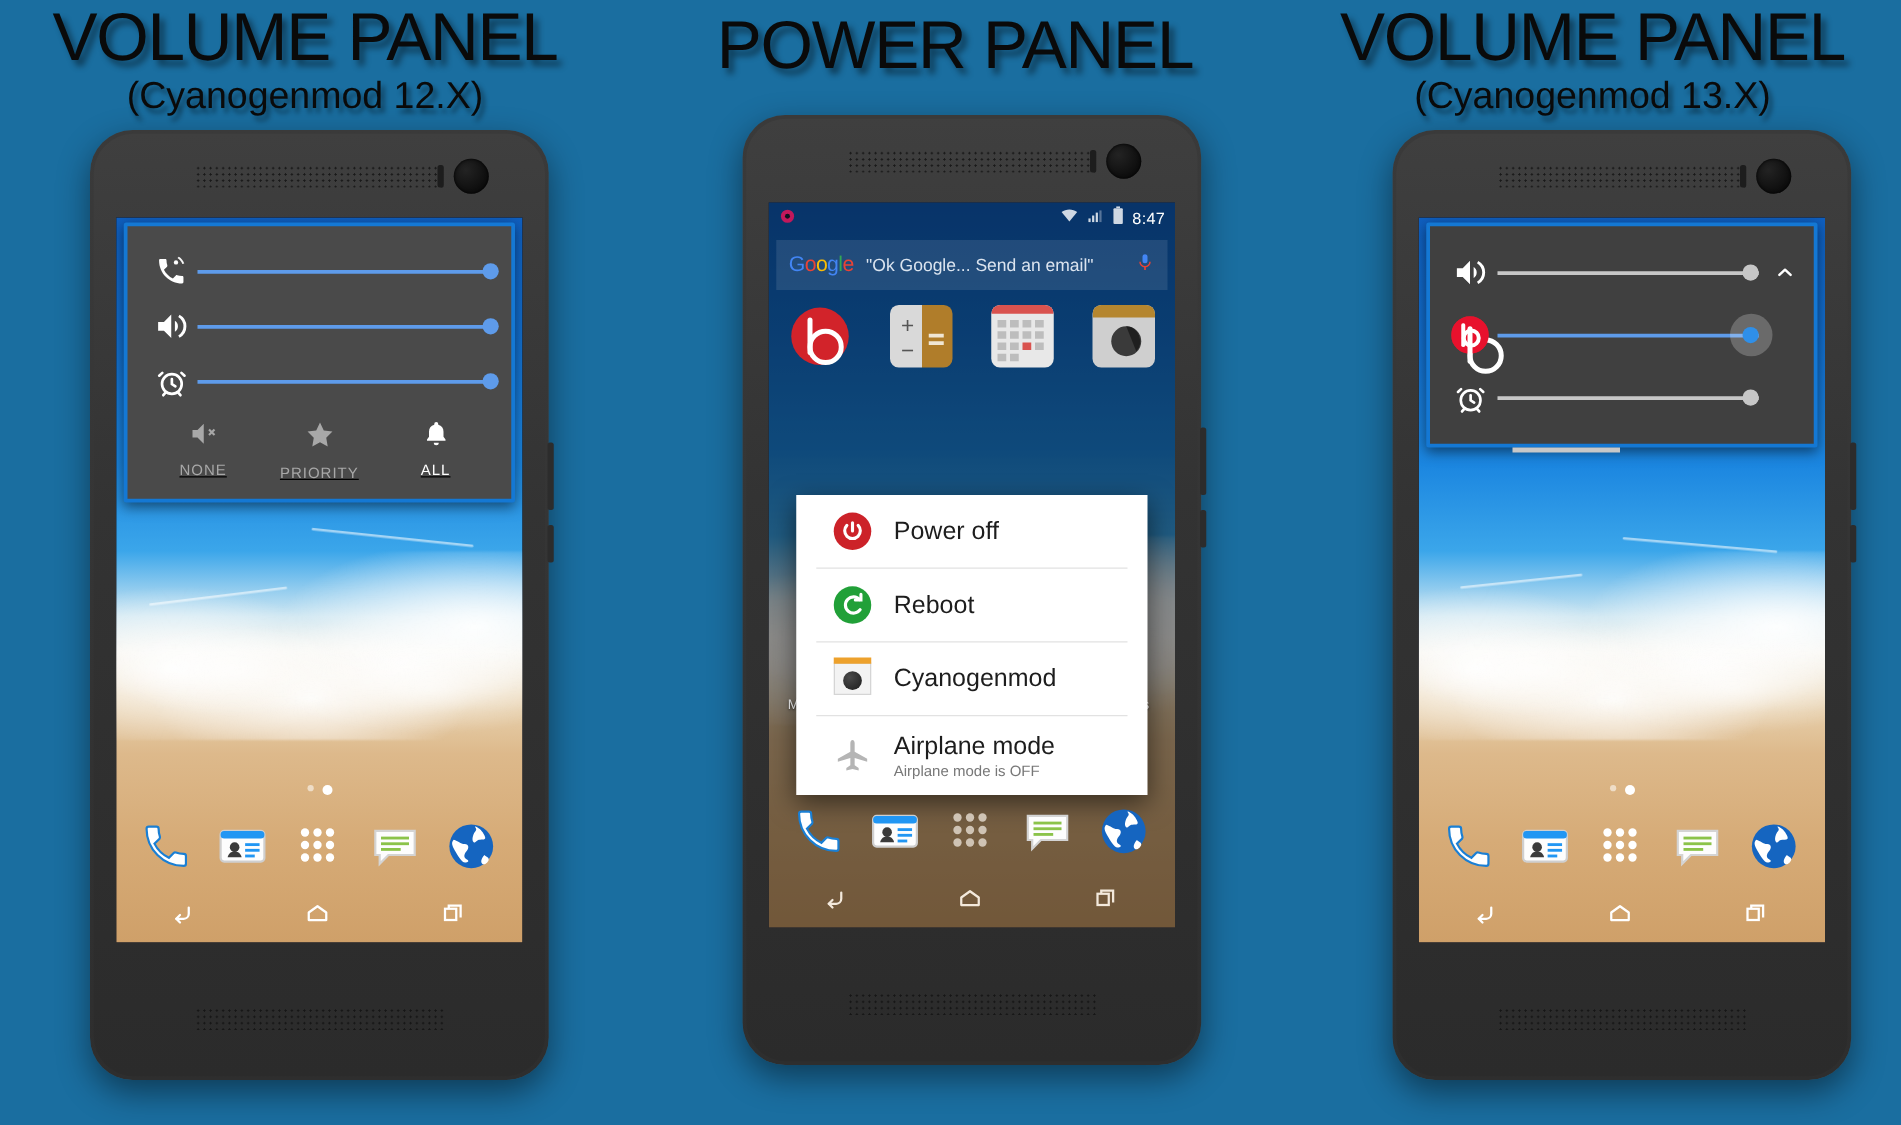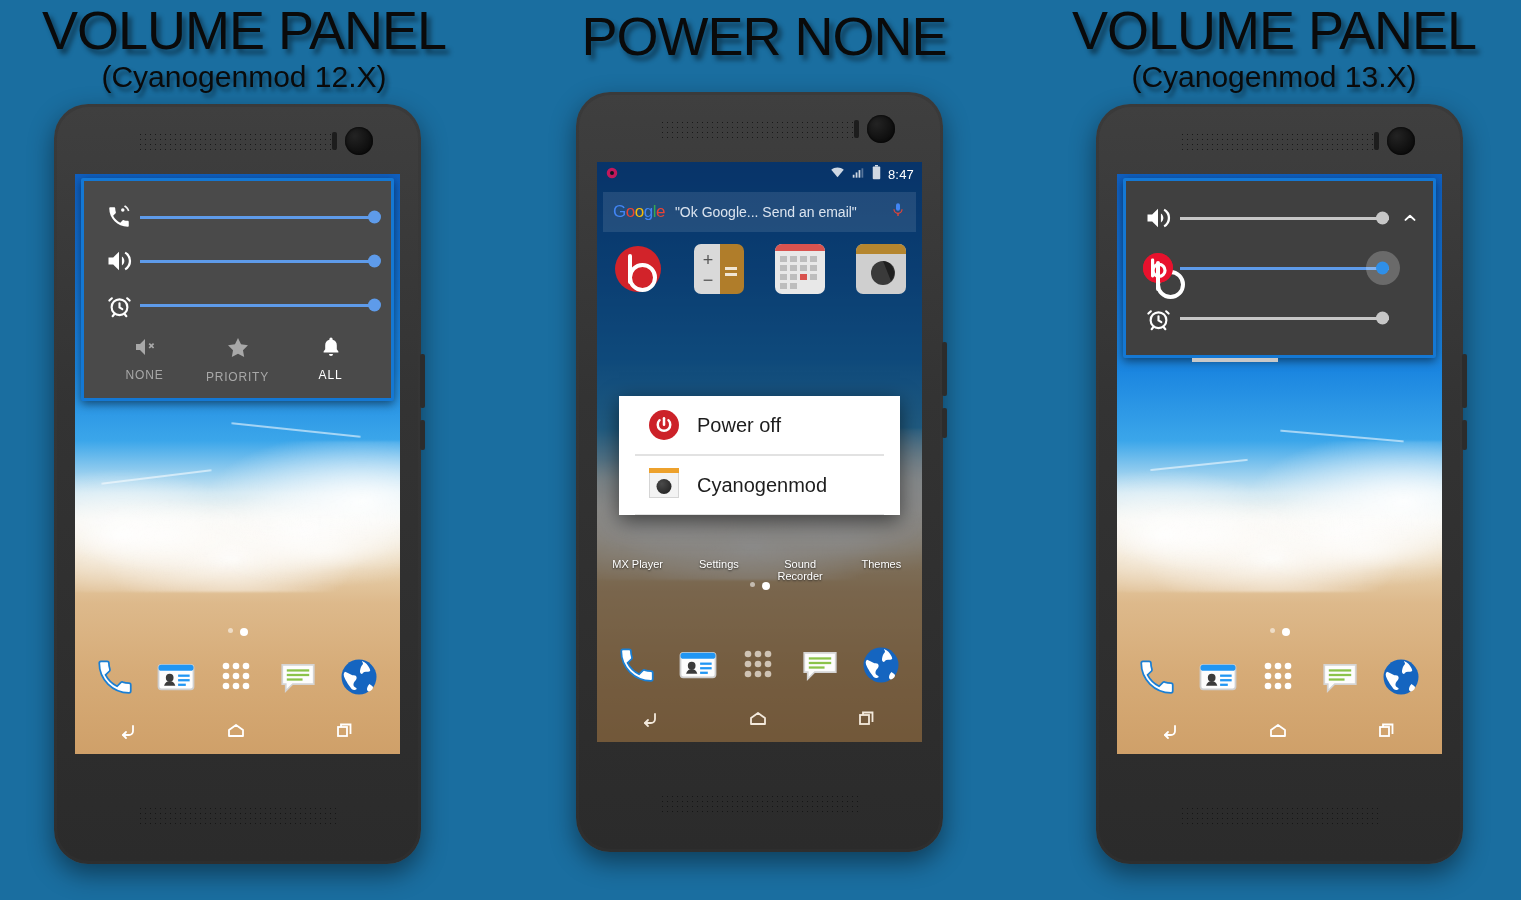--- a/index.html
+++ b/index.html
@@ -22,21 +22,21 @@
   .heading .sub {
     font-size:30px; font-weight:400; line-height:34px; margin-top:2px;
     text-shadow:3px 4px 4px rgba(0,0,0,.45);
     white-space:nowrap;
   }
   #h1 { left:-6px; top:2px; width:500px; }
   #h2 { left:540px; top:8px; width:448px; }
   #h3 { left:1024px; top:2px; width:500px; }
 
   
-  .phone { position:absolute; width:367px; height:760px; }
+  .phone { position:absolute; width:367px; height:760px;margin-left:18px; }
   #phone1 { left:54px; top:104px; }
   #phone2 { left:576px; top:92px; }
   #phone3 { left:1096px; top:104px; }
 
   .body-shell {
     position:absolute; inset:0;
     background:linear-gradient(180deg,#3a3a3a 0%,#343434 50%,#2e2e2e 100%);
     border-radius:34px;
     box-shadow:0 10px 26px rgba(0,0,0,.45);
   }
@@ -159,21 +159,21 @@
     position:absolute; left:6px; right:6px; top:4px;
     background:#4a4a4a; padding:14px 14px 8px 14px;
     border:3px solid #1478d4; border-radius:2px;
     box-shadow:0 3px 10px rgba(0,0,0,.5);
   }
   .vrow { display:flex; align-items:center; height:44px; }
   .vicon { width:42px; display:flex; align-items:center; justify-content:center; }
   .vtrack { flex:1; height:3px; background:#5e9bea; position:relative; margin-right:2px; }
   .vthumb { position:absolute; right:-6px; top:50%; transform:translateY(-50%);
     width:13px; height:13px; border-radius:50%; background:#5e9bea; }
-  .vmodes { display:flex; margin-top:8px; padding-bottom:6px; }
+  .vmodes { display:flex; margin-top:8px; padding-bottom:6px;text-decoration:underline; }
   .vmode { flex:1; text-align:center; }
   .vmode .mlabel { font-size:12px; letter-spacing:.8px; margin-top:5px; color:#a8a8a8; }
   .vmode.active .mlabel { color:#ffffff; }
 
   
   .vpanel13 {
     position:absolute; left:6px; right:6px; top:4px;
     background:#404040; padding:12px 10px 12px 10px;
     border:3px solid #1478d4; border-radius:2px;
     box-shadow:0 3px 10px rgba(0,0,0,.5);
@@ -214,21 +214,21 @@
 </head>
 <body>
 
 <div class="stage">
 
   <div class="heading" id="h1">
     <div class="big">VOLUME PANEL</div>
     <div class="sub">(Cyanogenmod 12.X)</div>
   </div>
   <div class="heading" id="h2">
-    <div class="big">POWER NONE</div>
+    <div class="big">POWER PANEL</div>
   </div>
   <div class="heading" id="h3">
     <div class="big">VOLUME PANEL</div>
     <div class="sub">(Cyanogenmod 13.X)</div>
   </div>
 
   <div class="phone" id="phone1">
     <div class="body-shell">
       <div class="shell-inner"></div>
     </div>
@@ -525,32 +525,56 @@
                   <path d="M8.4 8.2a5 5 0 107.2 0"></path>
               </svg>
             </div>
           </div>
           <div class="ptext">
             <div class="ptitle">Power off</div>
           </div>
         </div>
         <div class="pdiv"></div>
 
+        <div class="pitem">
+          <div class="pico">
+            <div class="ic-reboot">
+              <svg width="30" height="30" viewBox="0 0 24 24" fill="none" stroke="#fff" stroke-width="2" stroke-linecap="round">
+                <path d="M16.6 8.6A5.2 5.2 0 1016.9 15"></path>
+                  <path d="M17.4 5.2v3.6h-3.6"></path>
+              </svg>
+            </div>
+          </div>
+          <div class="ptext">
+            <div class="ptitle">Reboot</div>
+          </div>
+        </div>
         <div class="pdiv"></div>
 
         <div class="pitem">
           <div class="pico">
             <div class="ic-shot"></div>
           </div>
           <div class="ptext">
             <div class="ptitle">Cyanogenmod</div>
           </div>
         </div>
         <div class="pdiv"></div>
 
+        <div class="pitem">
+          <div class="pico">
+            <svg width="32" height="32" viewBox="0 0 24 24" fill="#b5b5b5">
+              <path d="M12 2.2c.8 0 1.3.9 1.3 2v5.1l7.5 4.2v1.8l-7.5-2.2v4.3l2.4 1.7v1.4L12 19.6l-3.7.9v-1.4l2.4-1.7v-4.3l-7.5 2.2v-1.8l7.5-4.2V4.2c0-1.1.5-2 1.3-2z"></path>
+            </svg>
+          </div>
+          <div class="ptext">
+            <div class="ptitle">Airplane mode</div>
+            <div class="psub">Airplane mode is OFF</div>
+          </div>
+        </div>
       </div>
 
       <div class="dock">
         <div class="dockicon">
           <svg width="42" height="42" viewBox="0 0 24 24">
             <path d="M6.6 10.8c1.4 2.8 3.8 5.1 6.6 6.5l2.2-2.2c.3-.3.7-.4 1-.2 1.1.4 2.3.6 3.6.6.6 0 1 .4 1 1V20c0 .6-.4 1-1 1C10.6 21 3 13.4 3 4c0-.6.4-1 1-1h3.5c.6 0 1 .4 1 1 0 1.2.2 2.4.6 3.6.1.3 0 .7-.2 1l-2.3 2.2z" fill="#ffffff" stroke="#1a7fd4"></path>
           </svg>
         </div>
         <div class="dockicon">
           <svg width="42" height="42" viewBox="0 0 24 24">

